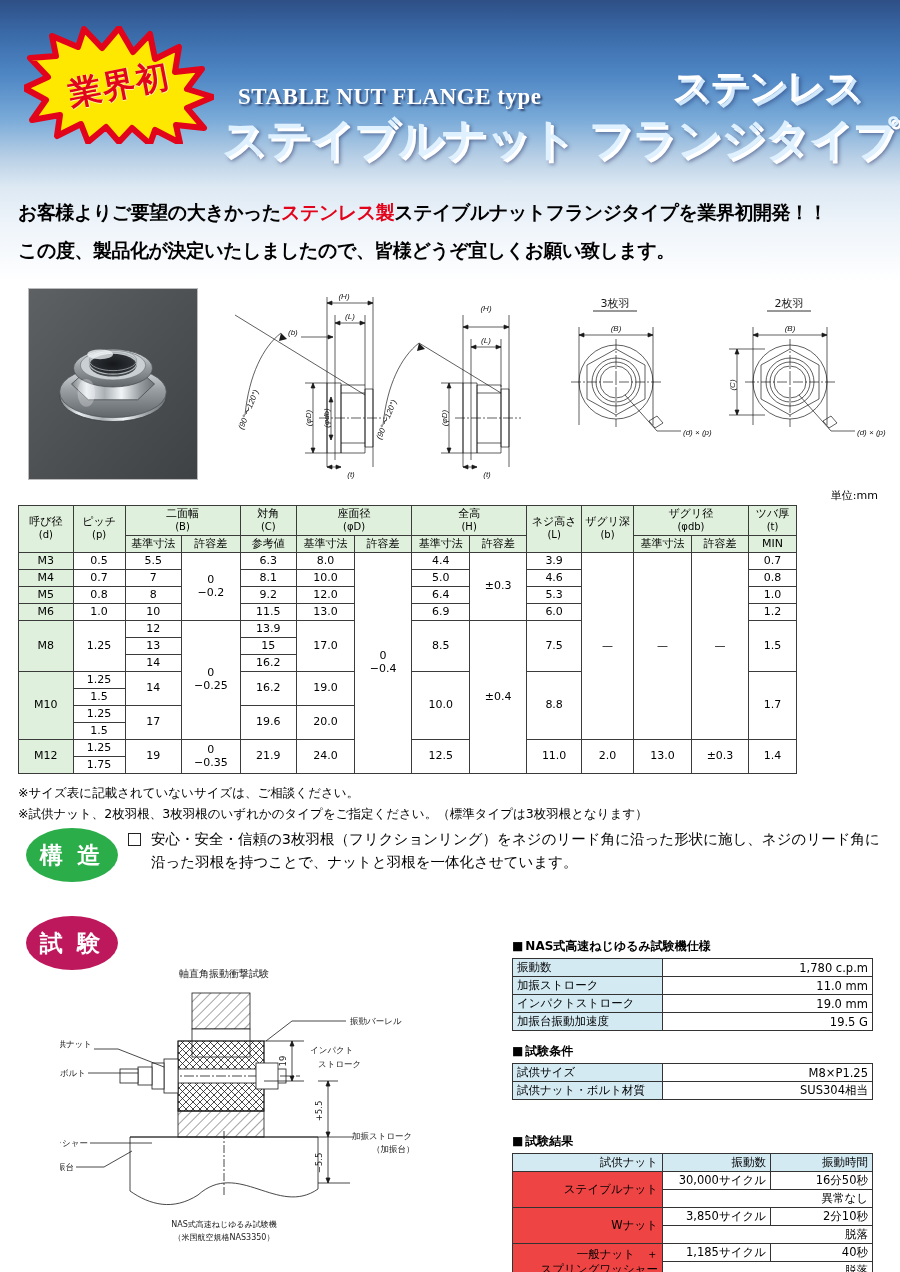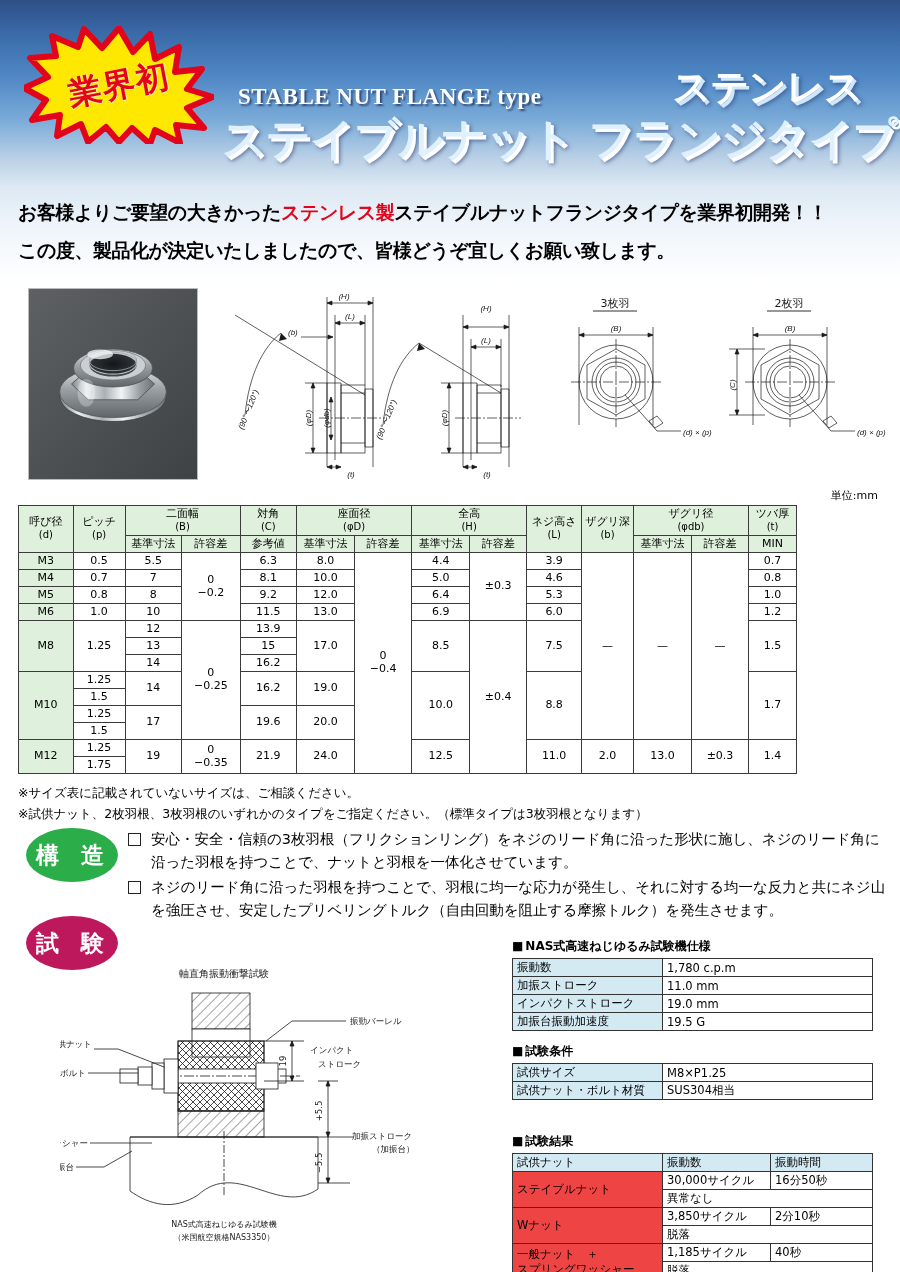--- a/index.html
+++ b/index.html
@@ -107,21 +107,21 @@
     position:absolute; left:18px; top:783px; width:780px;
     font-size:12.5px; line-height:1.65;
     font-family:"DejaVu Sans","Liberation Sans",sans-serif;
   }
 
   
   .badge {
     position:absolute; width:92px; height:54px; border-radius:50%;
     display:flex; align-items:center; justify-content:center;
     color:#fff; font-weight:bold; font-size:23px; letter-spacing:4px;
-    font-family:Liberation Mono, monospace;
+    font-family:Liberation Sans, sans-serif;
   }
   .badge-kouzou { left:26px; top:828px; background:#2bae4a; }
   .badge-shiken { left:26px; top:916px; background:#be185d; }
 
   
   .struct-list {
     position:absolute; left:128px; top:828px; width:760px;
     font-size:14.5px; line-height:1.62;
     font-family:"DejaVu Sans","Liberation Sans",sans-serif;
   }
@@ -135,21 +135,21 @@
   
   .test-diagram { position:absolute; left:60px; top:955px; width:440px; height:310px; }
   .test-diagram svg { display:block; }
 
   
   .rt-block { position:absolute; font-family:"DejaVu Sans","Liberation Sans",sans-serif; }
   .rt-title { font-size:12px; font-weight:bold; margin-bottom:3px; }
   .rt-title::before { content:"\25A0"; margin-right:2px; }
   .rt-table { border-collapse:collapse; font-size:11.5px; }
   .rt-table td, .rt-table th {
-    border:1px solid #333; padding:1px 4px; height:17px; text-align:left;
+    border:1px solid #333; padding:1px 4px; height:17px; text-align:right;
     font-weight:normal;
   }
   .rt-table td.lbl { background:#d3eaf3; text-align:left; }
   .rt-table th.hd { background:#d3eaf3; }
   .rt-table td.nm { background:#ef4444; }
 
   #blk-spec  { left:512px; top:938px; }
   #blk-cond  { left:512px; top:1043px; }
   #blk-res   { left:512px; top:1133px; }
 </style>
@@ -548,24 +548,20 @@
 </div>
 
 <div class="badge badge-kouzou">構 造</div>
 <div class="badge badge-shiken">試 験</div>
 
 <div class="struct-list">
   <div class="struct-item">
     <div class="chk"></div>
     <div class="struct-text">安心・安全・信頼の3枚羽根（フリクションリング）をネジのリード角に沿った形状に施し、ネジのリード角に沿った羽根を持つことで、ナットと羽根を一体化させています。</div>
   </div>
-  <div class="struct-item">
-    <div class="chk"></div>
-    <div class="struct-text">ネジのリード角に沿った羽根を持つことで、羽根に均一な応力が発生し、それに対する均一な反力と共にネジ山を強圧させ、安定したプリベリングトルク（自由回動を阻止する摩擦トルク）を発生させます。</div>
-  </div>
 </div>
 
 <div class="test-diagram">
 <svg width="440" height="310" viewBox="0 0 440 310" xmlns="http://www.w3.org/2000/svg" font-family="DejaVu Sans, sans-serif" font-size="8.5" fill="#1a1a1a">
   <defs>
     <pattern id="hatchA" width="7" height="7" patternTransform="rotate(45)" patternUnits="userSpaceOnUse">
       <line x1="0" y1="0" x2="0" y2="7" stroke="#1a1a1a" stroke-width="0.8"></line>
     </pattern>
     <pattern id="hatchX" width="7" height="7" patternUnits="userSpaceOnUse">
       <line x1="0" y1="0" x2="7" y2="7" stroke="#1a1a1a" stroke-width="0.8"></line>

